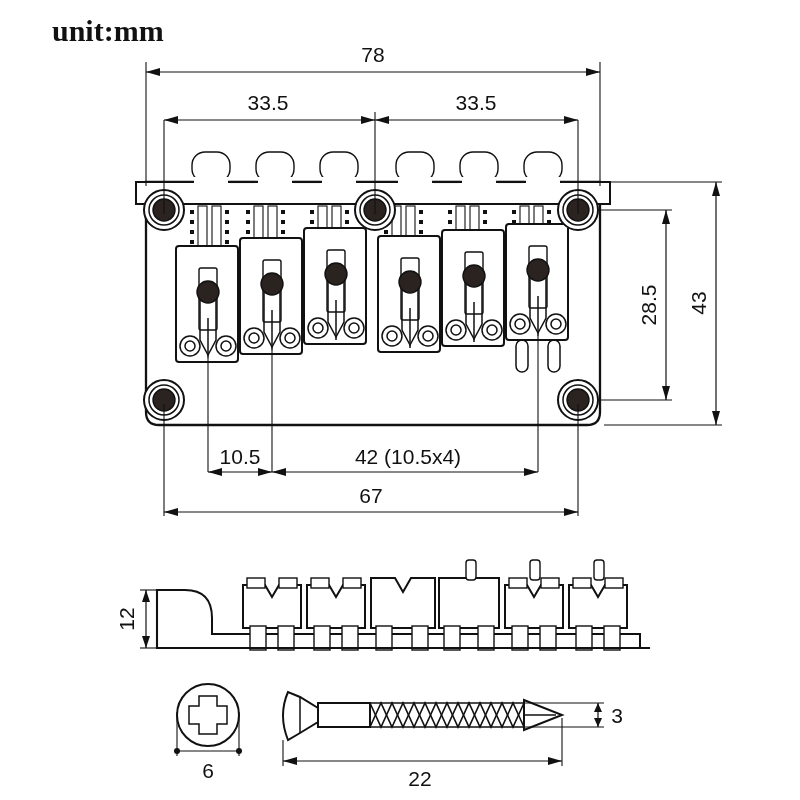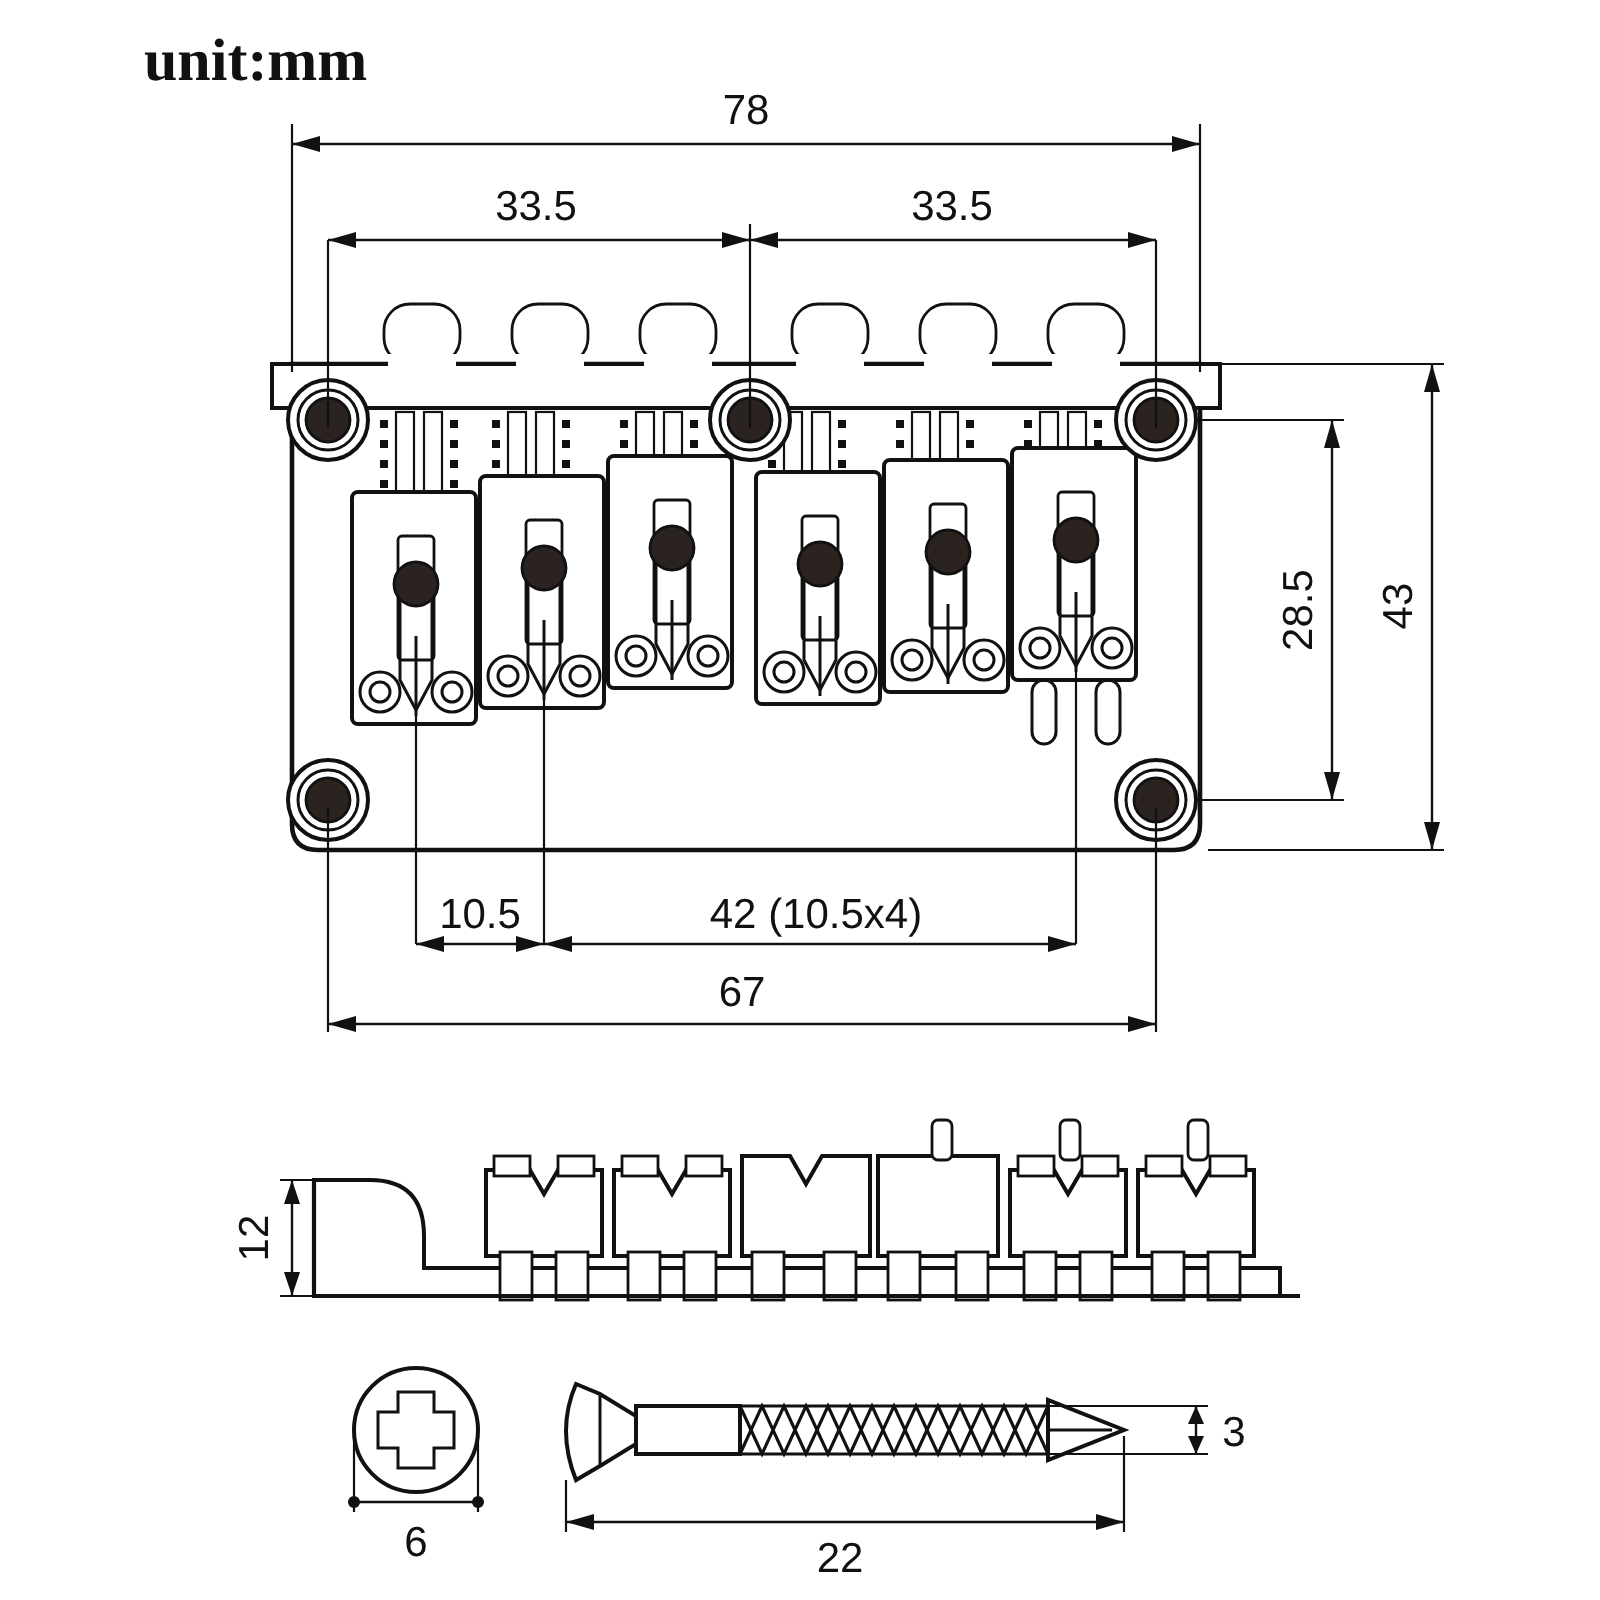--- a/index.html
+++ b/index.html
@@ -14,21 +14,21 @@
     overflow: hidden;
   }
   #sheet {
     position: relative;
     width: 800px;
     height: 800px;
     background: #ffffff;
   }
   #unit-label {
     position: absolute;
-    left: 72px;
+    left: 52px;
     top: 14px;
     font-family: "Liberation Serif", serif;
     font-size: 30px;
     font-weight: 700;
     color: #111111;
     letter-spacing: 0px;
     white-space: nowrap;
   }
   svg#drawing {
     position: absolute;

